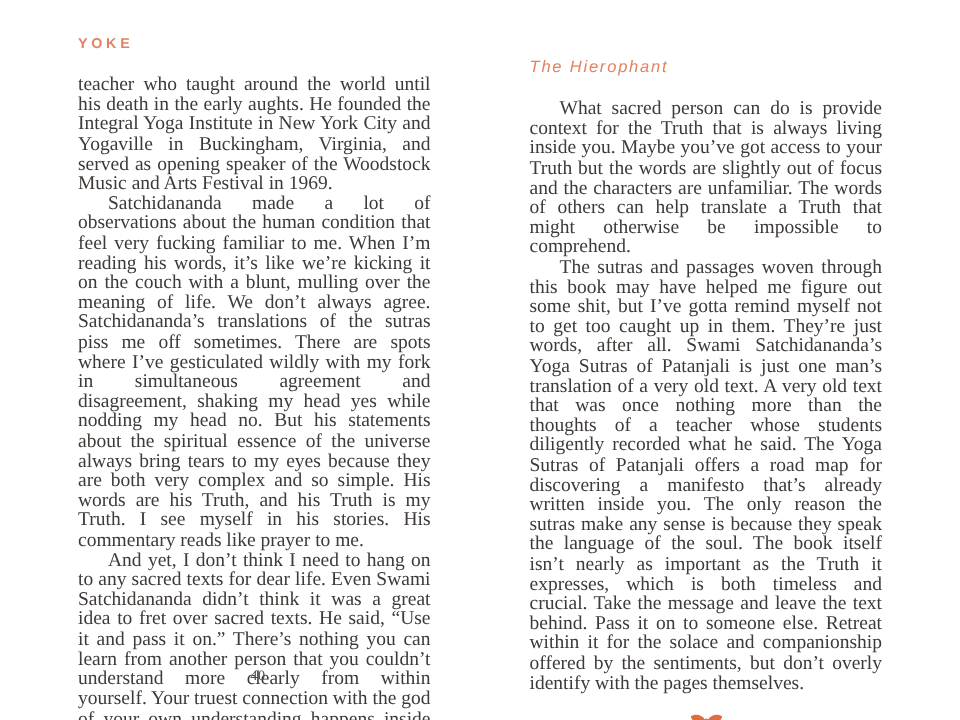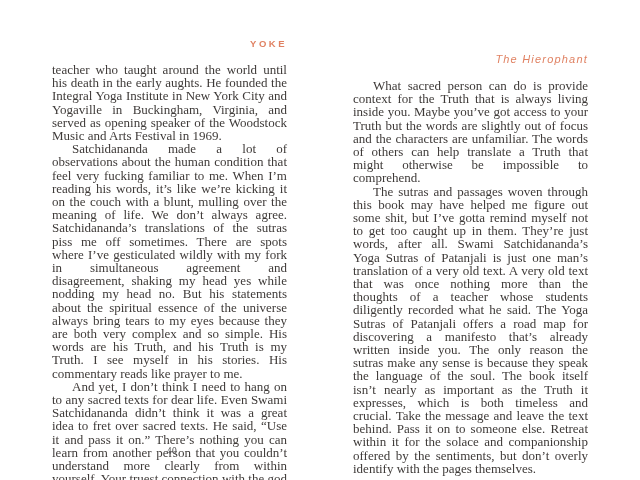--- a/index.html
+++ b/index.html
@@ -19,22 +19,22 @@
   .page {
     width: 320px;
     height: 480px;
     position: relative;
     box-sizing: border-box;
   }
   .page.left  { padding: 0 33px 0 52px; }
   .page.right { padding: 16px 52px 0 33px; }
 
   .running-head {
-    text-align: right;
-    margin-top: 36px;
+    text-align: left;
+    margin-top: 22px;
     height: 14px;
     line-height: 12px;
   }
   .running-head .verso-title {
     font-family: "Liberation Sans", sans-serif;
     font-weight: bold;
     font-size: 9.5px;
     letter-spacing: 2.5px;
   }
   .running-head .recto-title {

